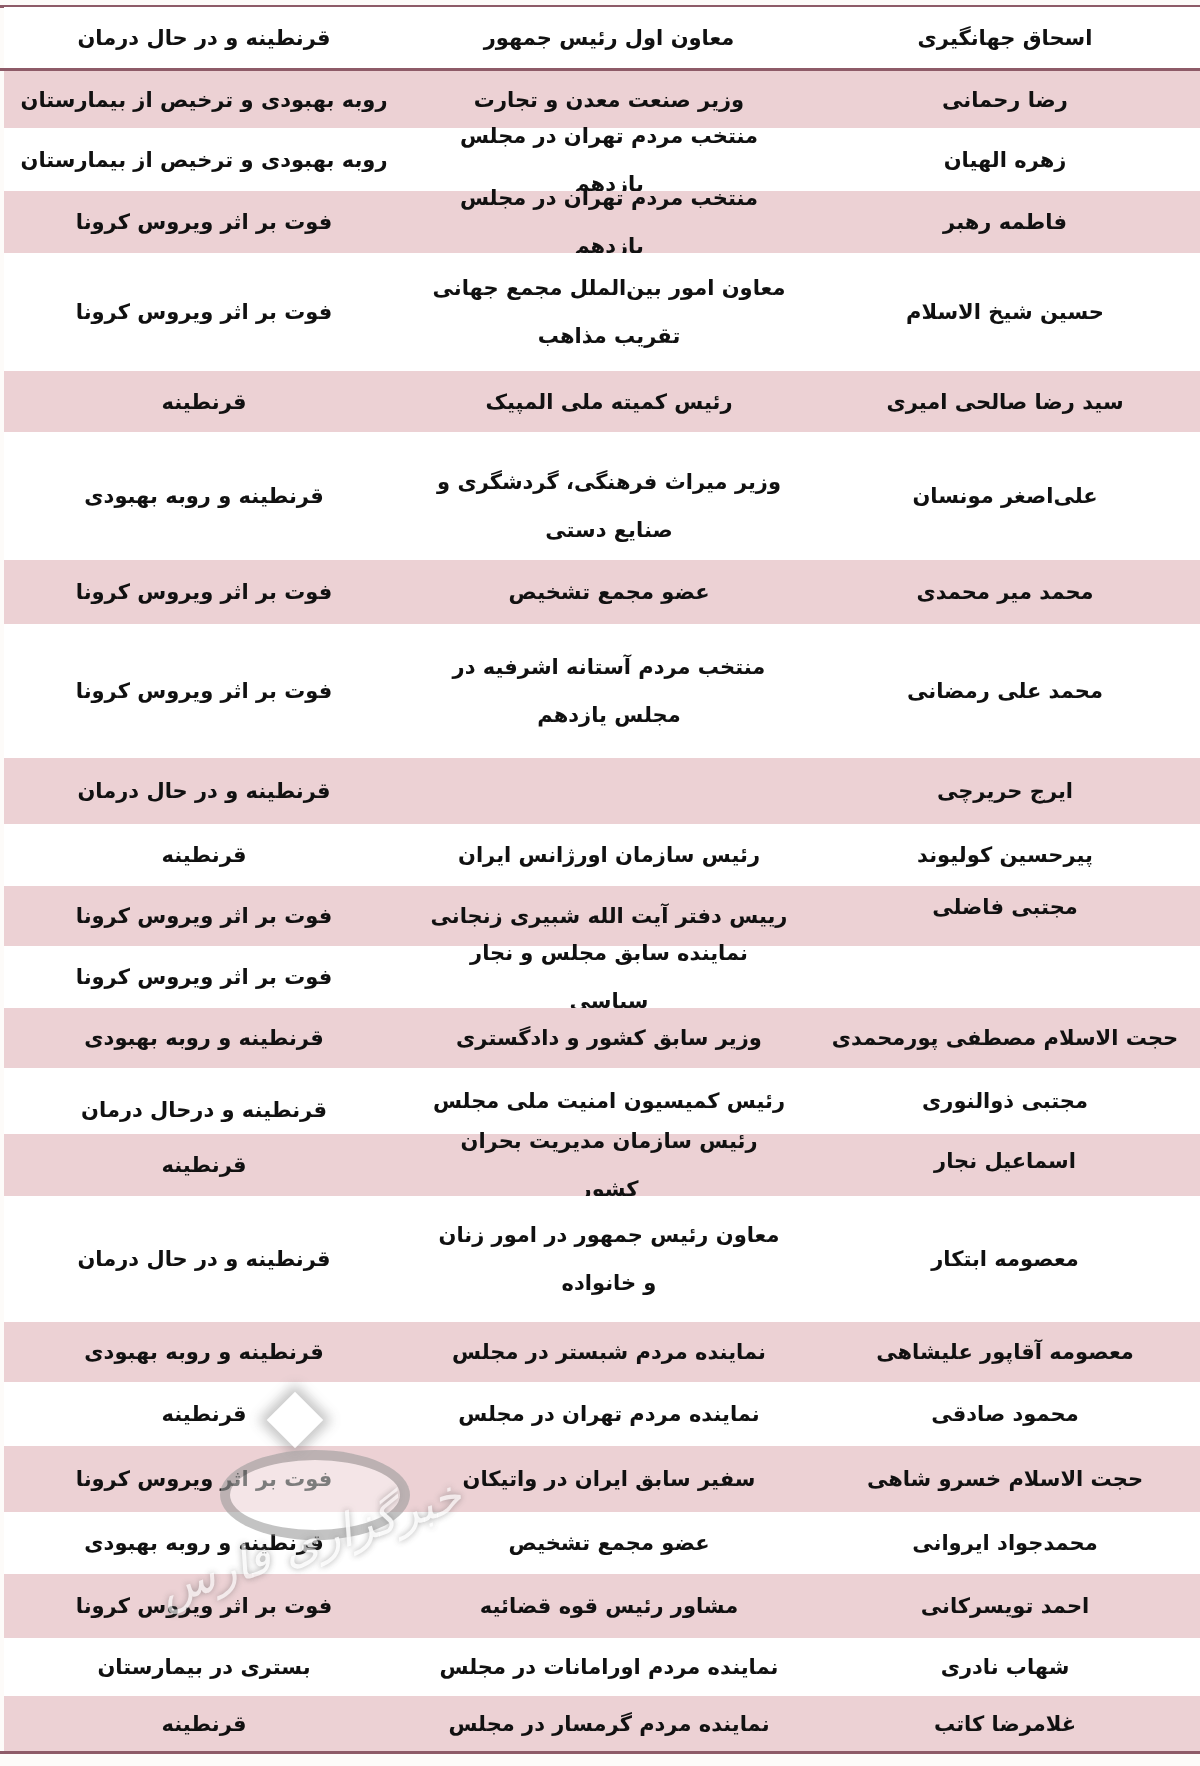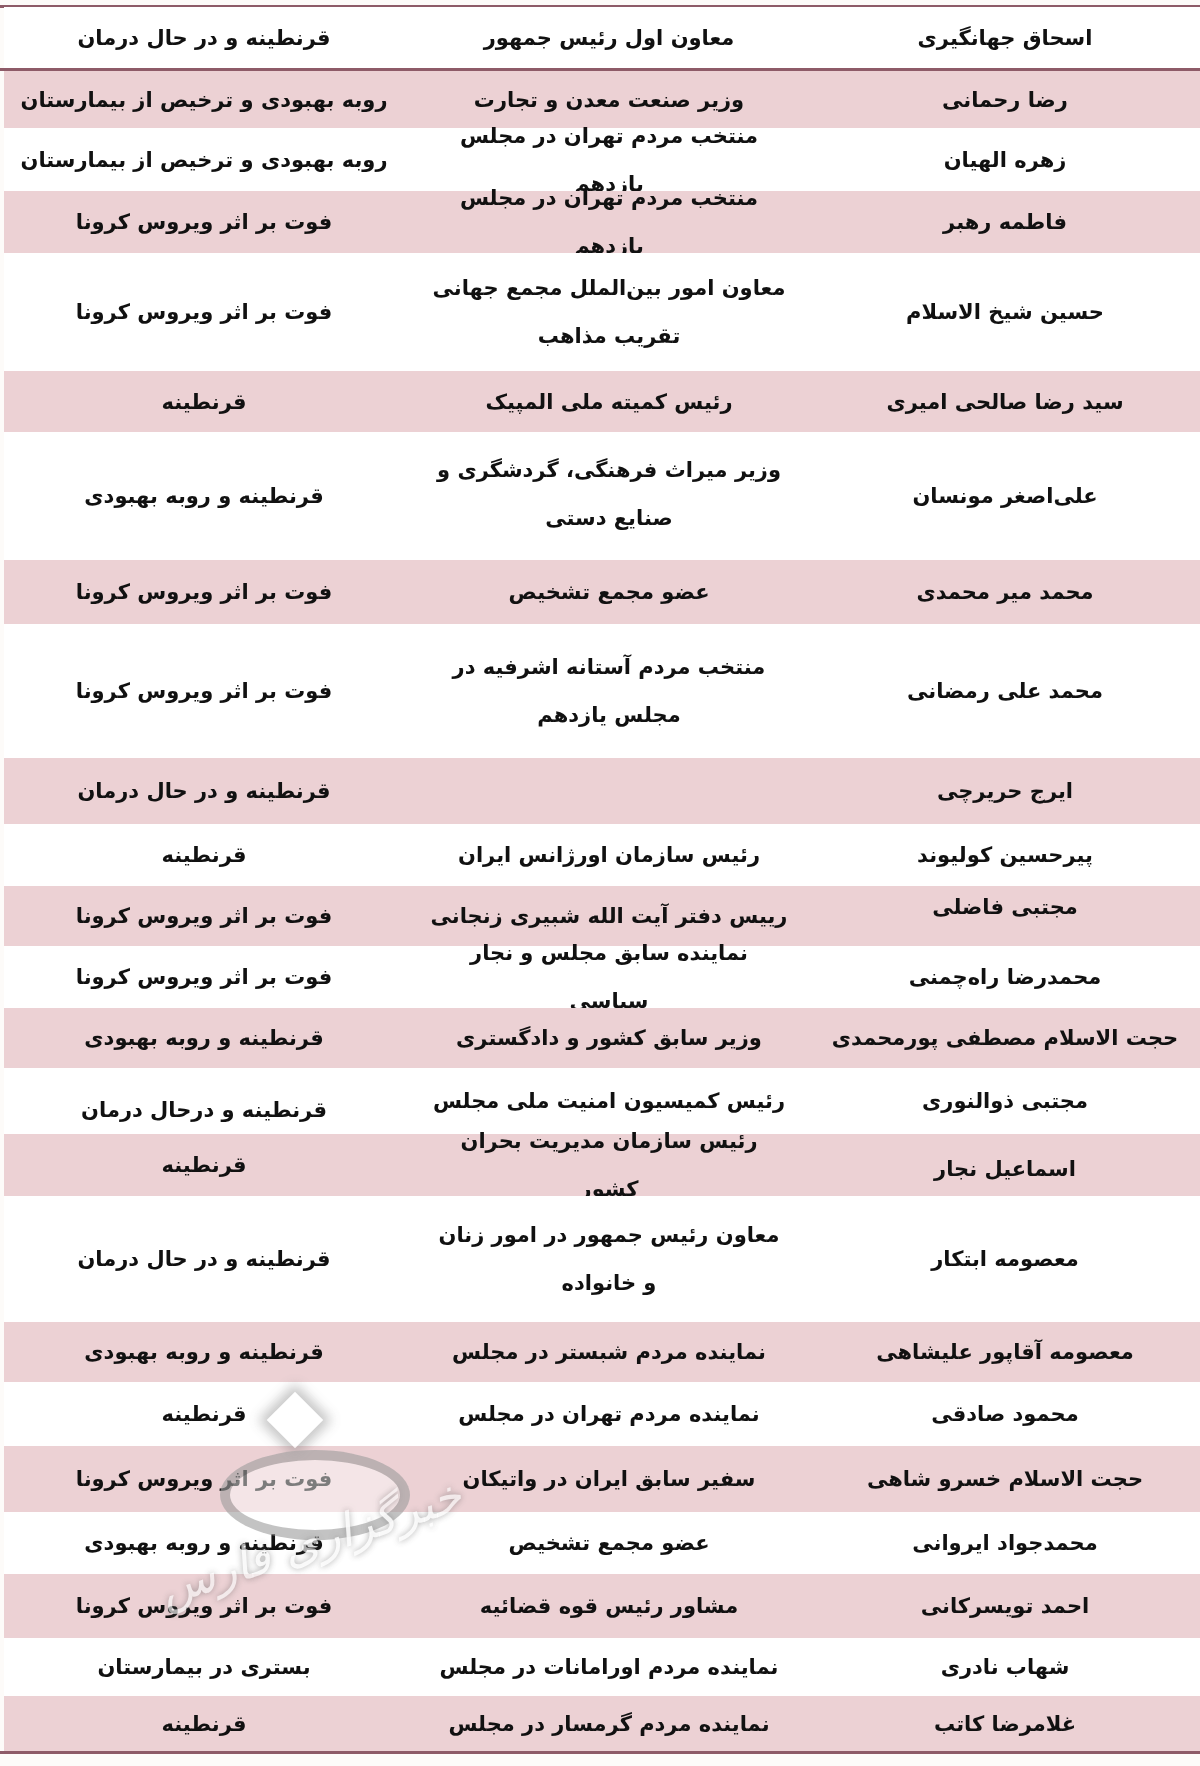--- a/index.html
+++ b/index.html
@@ -123,21 +123,21 @@
           <span class="role-multi">رئیس کمیته ملی المپیک</span>
         </div>
         <div class="cell c-status" style="top: 0px; height: 61px;">
           <span>قرنطینه</span>
         </div>
       </div>
       <div class="row white" style="top: 432px; height: 128px;">
         <div class="cell c-name" style="top: 0px; height: 128px;">
           <span>علی‌اصغر مونسان</span>
         </div>
-        <div class="cell c-role" style="top: 0px; height: 124px;">
+        <div class="cell c-role" style="top: 12px; height: 124px;">
           <span class="role-multi">وزیر میراث فرهنگی، گردشگری و صنایع دستی</span>
         </div>
         <div class="cell c-status" style="top: 0px; height: 128px;">
           <span>قرنطینه و روبه بهبودی</span>
         </div>
       </div>
       <div class="row pink" style="top: 560px; height: 64px;">
         <div class="cell c-name" style="top: 0px; height: 64px;">
           <span>محمد میر محمدی</span>
         </div>
@@ -183,23 +183,20 @@
           <span>مجتبی فاضلی</span>
         </div>
         <div class="cell c-role" style="top: 0px; height: 60px;">
           <span class="role-multi">رییس دفتر آیت الله شبیری زنجانی</span>
         </div>
         <div class="cell c-status" style="top: 0px; height: 60px;">
           <span>فوت بر اثر ویروس کرونا</span>
         </div>
       </div>
       <div class="row white" style="top: 946px; height: 62px;">
-        <div class="cell c-name" style="top: 0px; height: 62px;">
-          <span>محمدرضا راه‌چمنی</span>
-        </div>
         <div class="cell c-role" style="top: 0px; height: 62px;">
           <span class="role-multi">نماینده سابق مجلس و نجار سیاسی</span>
         </div>
         <div class="cell c-status" style="top: 0px; height: 62px;">
           <span>فوت بر اثر ویروس کرونا</span>
         </div>
       </div>
       <div class="row pink" style="top: 1008px; height: 60px;">
         <div class="cell c-name" style="top: 0px; height: 60px;">
           <span>حجت الاسلام مصطفی پورمحمدی</span>
@@ -216,21 +213,21 @@
           <span>مجتبی ذوالنوری</span>
         </div>
         <div class="cell c-role" style="top: 0px; height: 66px;">
           <span class="role-multi">رئیس کمیسیون امنیت ملی مجلس</span>
         </div>
         <div class="cell c-status" style="top: 0px; height: 83px;">
           <span>قرنطینه و  درحال درمان</span>
         </div>
       </div>
       <div class="row pink" style="top: 1134px; height: 62px;">
-        <div class="cell c-name" style="top: 8px; height: 54px;">
+        <div class="cell c-name" style="top: 0px; height: 54px;">
           <span>اسماعیل نجار</span>
         </div>
         <div class="cell c-role" style="top: 0px; height: 62px;">
           <span class="role-multi">رئیس سازمان مدیریت بحران کشور</span>
         </div>
         <div class="cell c-status" style="top: 0px; height: 62px;">
           <span>قرنطینه</span>
         </div>
       </div>
       <div class="row white" style="top: 1196px; height: 126px;">

